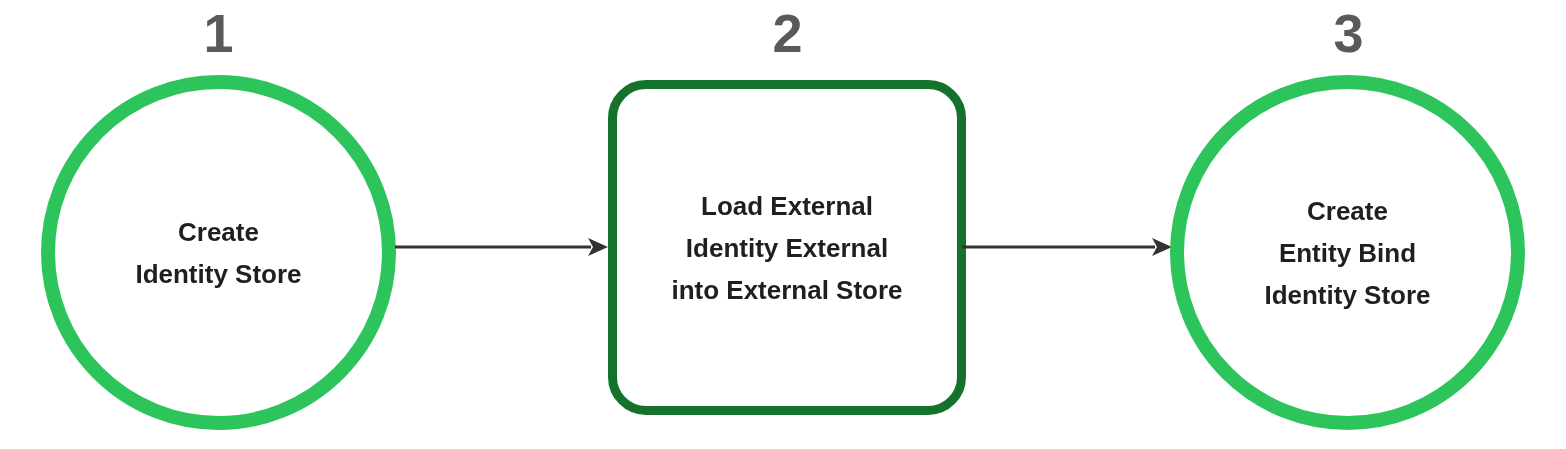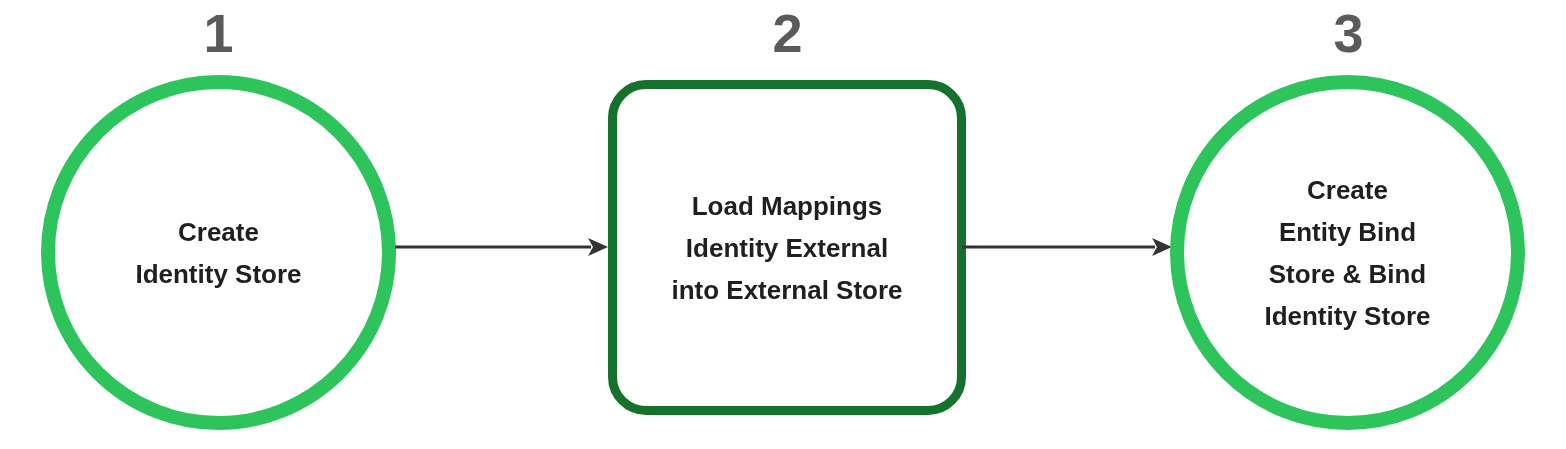--- a/index.html
+++ b/index.html
@@ -115,37 +115,36 @@
     <svg width="215" height="30" viewBox="0 0 215 30" xmlns="http://www.w3.org/2000/svg">
       <line x1="0" y1="15" x2="196" y2="15" stroke="#333333" stroke-width="3"></line>
       <polygon points="193,6 213,15 193,24 198,15" fill="#333333"></polygon>
     </svg>
   </div>
 
   <div class="step-number" id="num-2">2</div>
 
   <div class="node node-rect" id="node-2">
     <div class="node-label">
-      <span class="ln">Load Mappings</span>
+      <span class="ln">Load External</span>
       <span class="ln">Identity External</span>
       <span class="ln">into External Store</span>
     </div>
   </div>
 
   <div class="connector" id="connector-2">
     <svg width="212" height="30" viewBox="0 0 212 30" xmlns="http://www.w3.org/2000/svg">
       <line x1="0" y1="15" x2="193" y2="15" stroke="#333333" stroke-width="3"></line>
       <polygon points="190,6 210,15 190,24 195,15" fill="#333333"></polygon>
     </svg>
   </div>
 
   <div class="step-number" id="num-3">3</div>
 
   <div class="node node-circle" id="node-3">
     <div class="node-label">
       <span class="ln">Create</span>
       <span class="ln">Entity Bind</span>
-      <span class="ln">Store &amp; Bind</span>
       <span class="ln">Identity Store</span>
     </div>
   </div>
 
 </div>
 
 </body></html>

